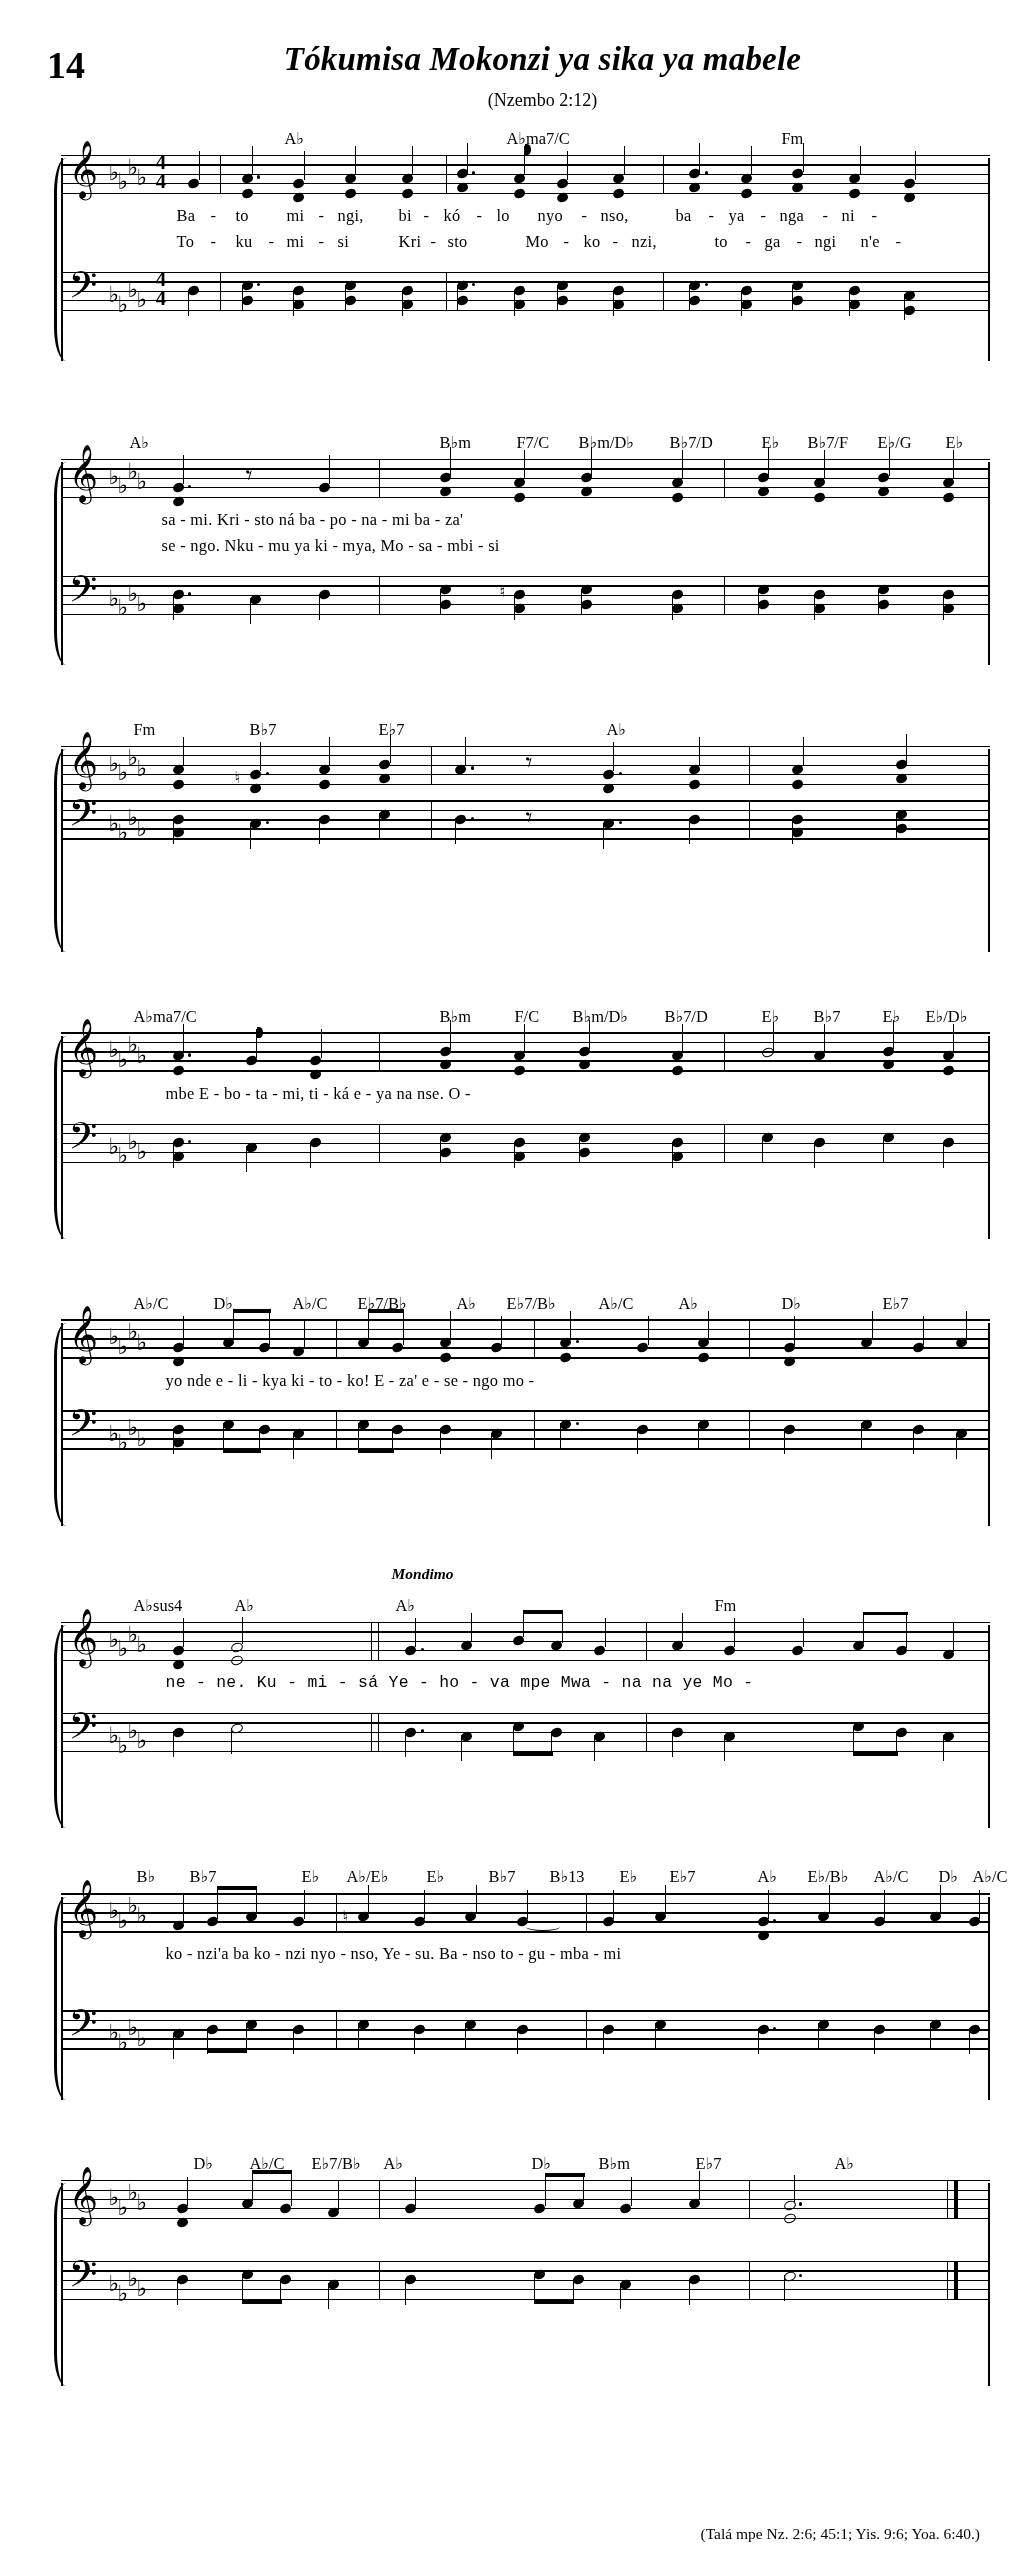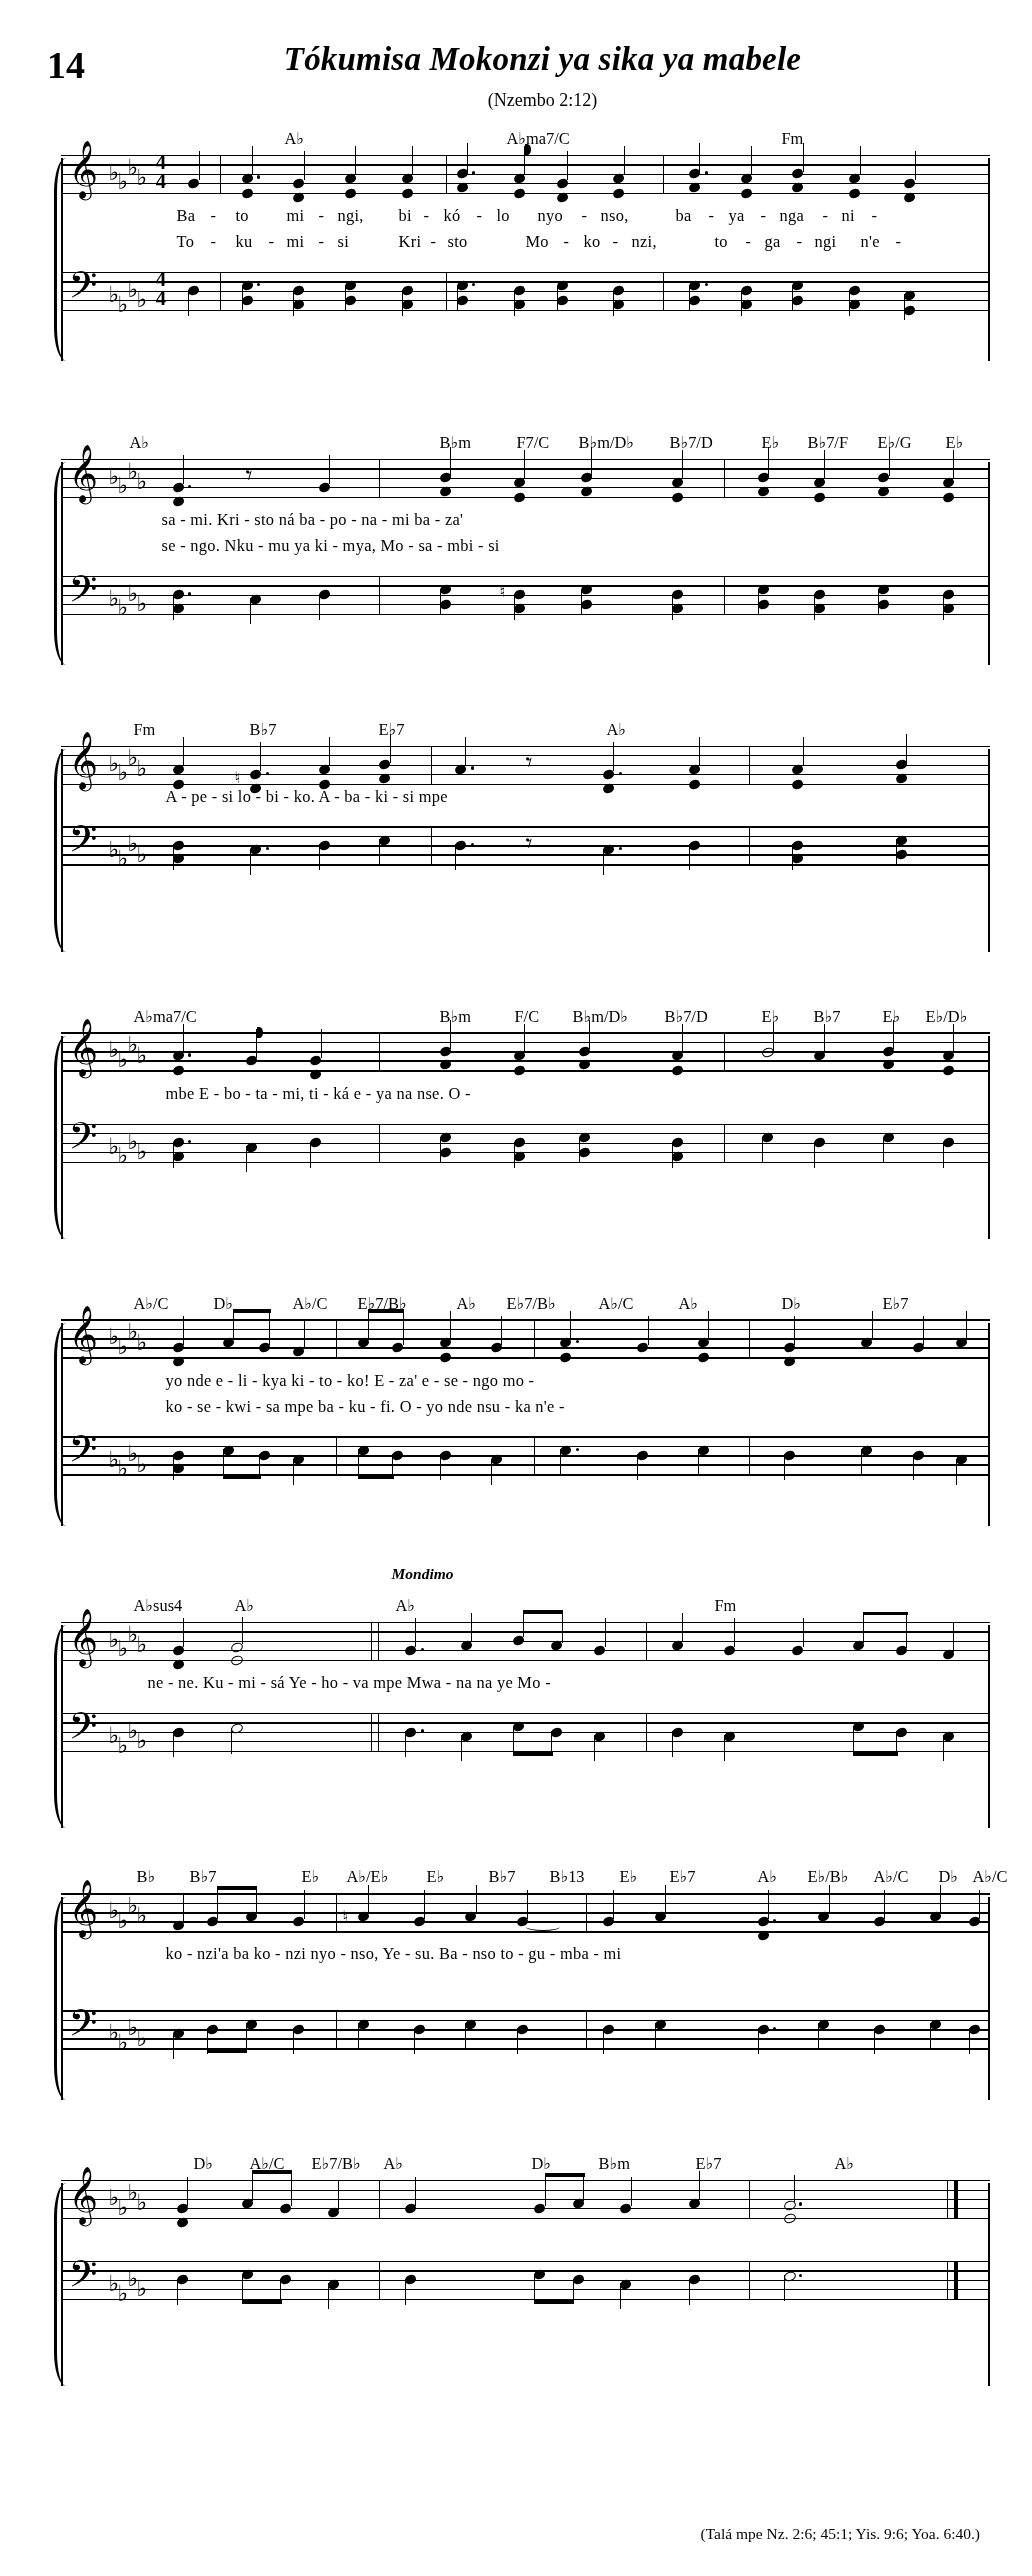--- a/index.html
+++ b/index.html
@@ -696,23 +696,20 @@
 
           <div class="note" style="left:757px; top:19px;"></div>
           <div class="stem" style="left:768px; top:-8.6px; height:29px;"></div>
           <div class="note" style="left:757px; top:34px;"></div>
 
           <div class="note" style="left:861px; top:14.6px;"></div>
           <div class="stem" style="left:871px; top:-12px; height:29px;"></div>
           <div class="note" style="left:861px; top:28px;"></div>
         </div>
 
-        <div class="lyricrow">
-          <span class="lyric" style="left:131px;">A - pe - si  lo - bi - ko.   A - ba - ki - si  mpe</span>
-        </div>
 
         <div class="staff" style="margin-top:13.8px;">
           <div class="line"></div>
             <div class="line"></div>
             <div class="line"></div>
             <div class="line"></div>
             <div class="line"></div>
           <div class="clef bass">𝄢</div>
           <span class="keysig" style="left:74px; top:11.2px;">♭</span>
           <span class="keysig" style="left:83px; top:20.7px;">♭</span>
@@ -986,23 +983,20 @@
           <div class="note" style="left:878px; top:24px;"></div>
           <div class="stem" style="left:888px; top:-3.4px; height:29px;"></div>
 
           <div class="note" style="left:921px; top:19px;"></div>
           <div class="stem" style="left:931px; top:-8.6px; height:29px;"></div>
         </div>
 
         <div class="lyricrow" style="margin-top:10.3px;">
           <span class="lyric" style="left:131px;">yo nde e - li - kya  ki - to - ko!  E - za'  e - se - ngo mo -</span>
         </div>
-        <div class="lyricrow">
-          <span class="lyric" style="left:131px;">ko - se - kwi - sa mpe  ba - ku - fi.   O - yo nde nsu - ka n'e -</span>
-        </div>
 
         <div class="staff" style="margin-top:13.8px;">
           <div class="line"></div>
             <div class="line"></div>
             <div class="line"></div>
             <div class="line"></div>
             <div class="line"></div>
           <div class="clef bass">𝄢</div>
           <span class="keysig" style="left:74px; top:11.2px;">♭</span>
           <span class="keysig" style="left:83px; top:20.7px;">♭</span>
@@ -1133,21 +1127,21 @@
           <div class="stem" style="left:828px; top:-10.3px; height:31px;"></div>
           <div class="note" style="left:861px; top:24px;"></div>
           <div class="stem" style="left:871px; top:-10.3px; height:36px;"></div>
           <div class="beam" style="left:828px; top:-10.3px; width:45px;"></div>
 
           <div class="note" style="left:908px; top:28px;"></div>
           <div class="stem" style="left:918px; top:0.9px; height:29px;"></div>
         </div>
 
         <div class="lyricrow" style="margin-top:10.3px;">
-          <span class="lyric" style="left:113px;">ne - ne.     Ku - mi - sá  Ye - ho - va  mpe  Mwa - na  na ye  Mo -</span>
+          <span class="lyric" style="left:131px;font-family:Liberation Mono, monospace;">ne - ne.     Ku - mi - sá  Ye - ho - va  mpe  Mwa - na  na ye  Mo -</span>
         </div>
 
         <div class="staff" style="margin-top:13.8px;">
           <div class="line"></div>
             <div class="line"></div>
             <div class="line"></div>
             <div class="line"></div>
             <div class="line"></div>
           <div class="clef bass">𝄢</div>
           <span class="keysig" style="left:74px; top:11.2px;">♭</span>

